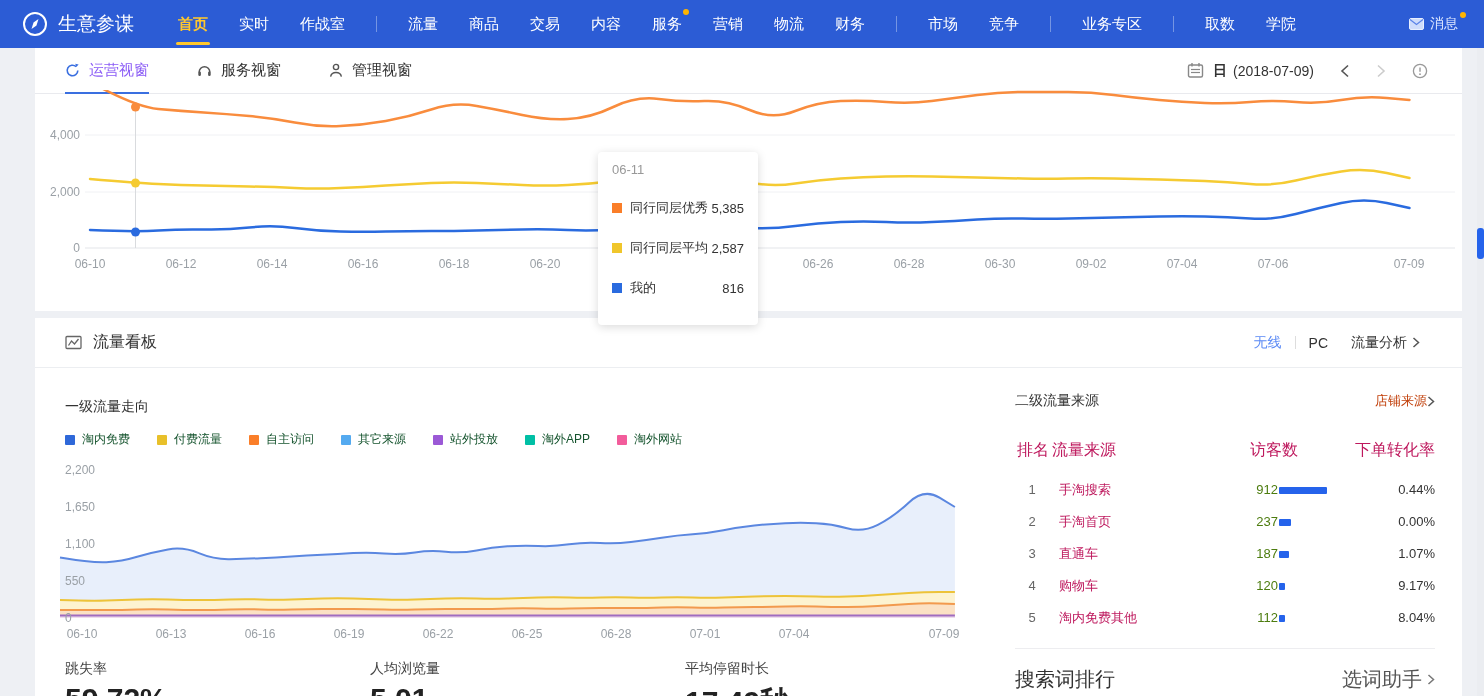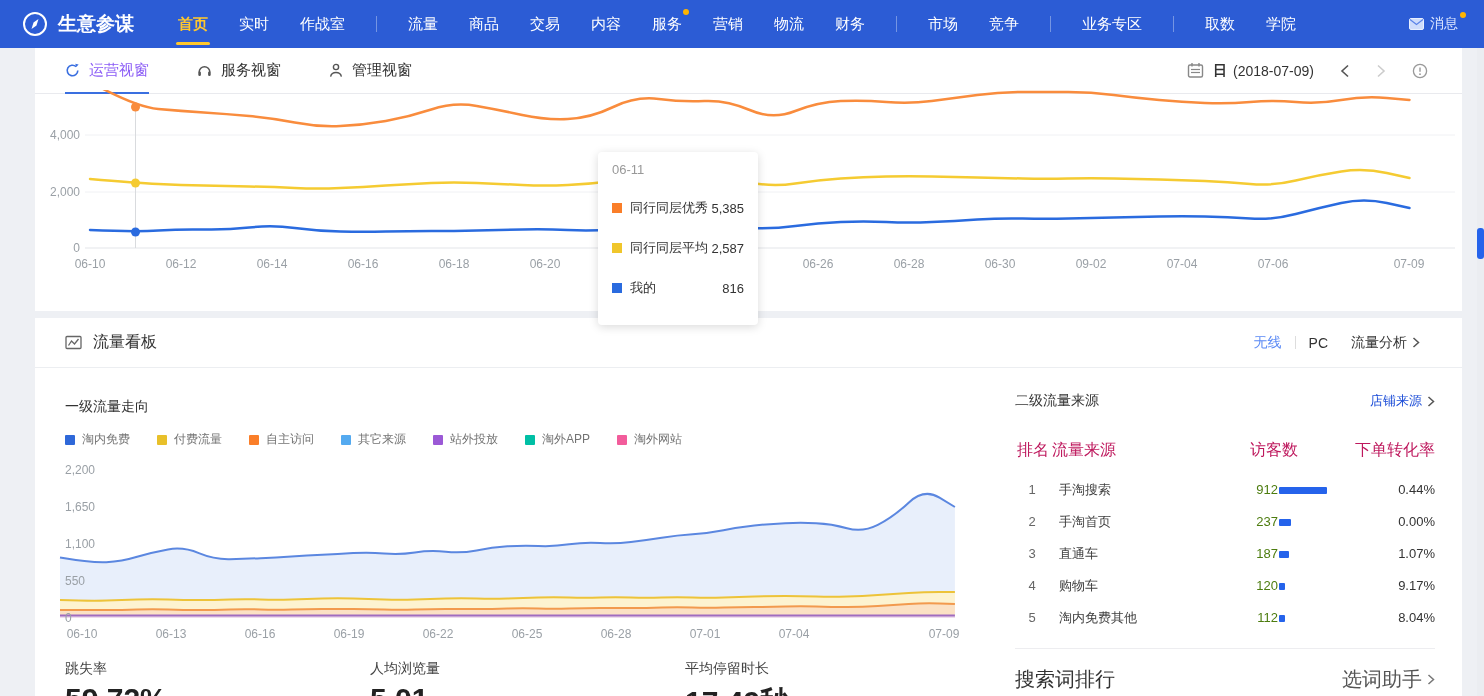--- a/index.html
+++ b/index.html
@@ -1,21 +1,21 @@
 <!DOCTYPE html>
 <html><head>
 <meta charset="utf-8">
 <style>
   *{margin:0;padding:0;box-sizing:border-box}
   body{font-family:"Liberation Sans",sans-serif}
   .page{position:relative;width:1484px;height:696px;background:#eef0f4;overflow:hidden;font-family:"Liberation Sans",sans-serif}
 
   
   .topnav{position:absolute;top:0;left:0;right:0;height:48px;background:#2c5cd5;display:flex;align-items:center;color:#fff;z-index:10}
-  .brand{display:flex;align-items:center;gap:10px;margin-left:22px;font-size:19px;font-weight:bold;white-space:nowrap}
+  .brand{display:flex;align-items:center;gap:10px;margin-left:22px;font-size:19px;font-weight:normal;white-space:nowrap}
   .menu{display:flex;align-items:center;margin-left:44px;gap:31px;font-size:15px;white-space:nowrap}
   .nav-item{position:relative;height:48px;display:flex;align-items:center;cursor:pointer}
   .nav-item.active{color:#ffc72c;font-weight:bold}
   .nav-item.active::after{content:"";position:absolute;left:-2px;right:-2px;bottom:3px;height:3px;background:#ffc72c;border-radius:2px}
   .nav-div{width:1px;height:16px;background:rgba(255,255,255,.35)}
   .ndot{position:absolute;top:9px;right:-7px;width:6px;height:6px;border-radius:50%;background:#ffb400}
   .msg{margin-left:auto;margin-right:26px;display:flex;align-items:center;gap:6px;color:#dfe8ff;font-size:14px;position:relative;cursor:pointer}
   .msg .ndot{top:-3px;right:-8px}
 
   
@@ -46,40 +46,40 @@
   
   .c2-header{height:50px;display:flex;align-items:center;padding:0 42px 0 30px;border-bottom:1px solid #eceef1}
   .c2-title{display:flex;gap:11px;align-items:center;font-size:16px;color:#333}
   .c2-links{margin-left:auto;display:flex;align-items:center;gap:13px;font-size:14px;color:#333}
   .lnk-wireless{color:#5b8af5;cursor:pointer}
   .lnk-div{width:1px;height:13px;background:#ddd}
   .lnk-analysis{display:flex;align-items:center;gap:5px;cursor:pointer;margin-left:10px}
   .c2-body{position:relative;height:379px}
 
   .subtitle{position:absolute;left:30px;top:30px;font-size:14px;color:#333}
-  .legend{position:absolute;left:30px;top:63px;display:flex;gap:27px;font-size:12px;color:#737373}
+  .legend{position:absolute;left:30px;top:63px;display:flex;gap:27px;font-size:12px;color:#14532d}
   .lg{display:flex;align-items:center;gap:7px;cursor:pointer}
   .sq{width:10px;height:10px;border-radius:1px;flex:none}
   #area-svg{position:absolute;left:20px;top:100px}
   .ar-ylabel{position:absolute;left:30px;font-size:12px;color:#9aa0a6;z-index:2}
   .ar-xlabel{position:absolute;top:259px;font-size:12px;color:#9aa0a6;transform:translateX(-50%);z-index:2}
 
   .stat-label{position:absolute;top:292px;font-size:14px;color:#444}
   .stat-value{position:absolute;top:314px;font-size:30px;color:#222;font-weight:600}
 
   
   .srccol{position:absolute;left:980px;top:0;width:420px;height:379px;font-size:13px}
   .src-header{position:absolute;top:24px;left:0;right:0;display:flex;align-items:center}
   .src-title{font-size:14px;color:#333}
-  .src-link{margin-left:auto;display:flex;align-items:center;gap:5px;font-size:13px;color:#1d4ed8;cursor:pointer}
+  .src-link{margin-left:auto;display:flex;align-items:center;font-size:13px;color:#c2410c;cursor:pointer}
   .src-th{position:absolute;font-size:16px;color:#be185d}
   .src-row{position:absolute;left:0;right:0;height:32px;cursor:pointer}
   .cell{position:absolute;top:0;line-height:32px}
   .c-rank{left:8px;width:18px;text-align:center;color:#666}
-  .c-name{left:44px;color:#404040}
+  .c-name{left:44px;color:#be185d}
   .c-vis{left:185px;width:78px;text-align:right;color:#4d7c0f}
   .c-bar{left:264px;top:13px;height:7px;background:#2563eb;border-radius:1px;position:absolute}
   .c-conv{right:0;color:#333}
   .src-divider{position:absolute;top:280px;left:0;right:0;border-top:1px solid #ededf0}
   .src-footer{position:absolute;top:298px;left:0;right:0;display:flex;align-items:center;font-size:20px;color:#333}
   .sf-link{margin-left:auto;display:flex;align-items:center;gap:5px;color:#555;cursor:pointer}
 
   
   .sb-track{position:absolute;right:0;top:48px;bottom:0;width:7px;background:#ebedf1}
   .sb-thumb{position:absolute;right:0;top:228px;width:7px;height:31px;background:#2563eb;border-radius:3px;cursor:pointer}

